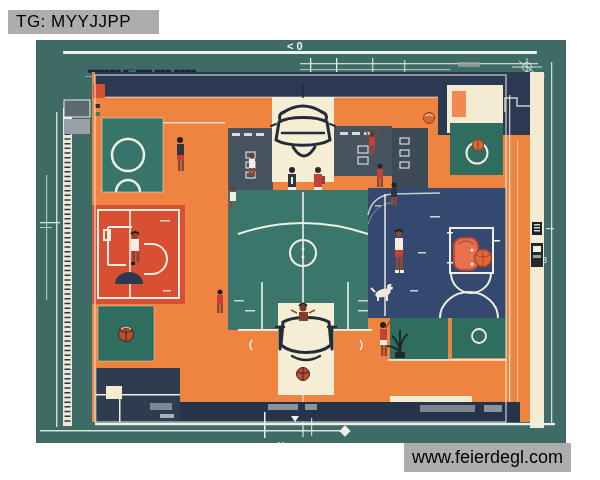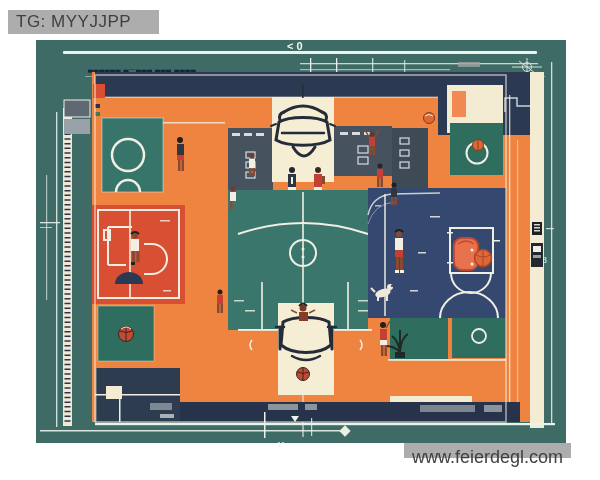--- a/index.html
+++ b/index.html
@@ -1,23 +1,23 @@
 <!DOCTYPE html>
 <html><head>
 <meta charset="utf-8">
 <style>
   html,body{margin:0;padding:0;background:#ffffff;}
   body{width:600px;height:480px;overflow:hidden;font-family:"Liberation Sans",sans-serif;}
   #stage{position:relative;width:600px;height:480px;background:#ffffff;}
   #scene{position:absolute;left:0;top:0;}
-  .wm{position:absolute;background:rgba(167,167,167,0.93);color:#404040;
+  .wm{position:absolute;background:rgba(167,167,167,0.93);color:#000000;
       font-family:"Liberation Sans",sans-serif;white-space:nowrap;}
   .wm-tl{left:8px;top:10px;width:143px;height:24px;font-size:17px;line-height:24px;
          padding-left:8px;letter-spacing:.5px;}
-  .wm-br{left:404px;top:443px;width:167px;height:15px;font-size:18px;line-height:29px;
+  .wm-br{left:404px;top:443px;width:167px;height:29px;font-size:18px;line-height:29px;
          text-align:center;}
   text{font-family:"Liberation Sans",sans-serif;}
   .note-text{font-family:"DejaVu Sans",sans-serif;}
 </style>
 </head>
 <body>
 
 <div id="stage">
 
 <svg id="scene" width="600" height="480" viewBox="0 0 600 480">

